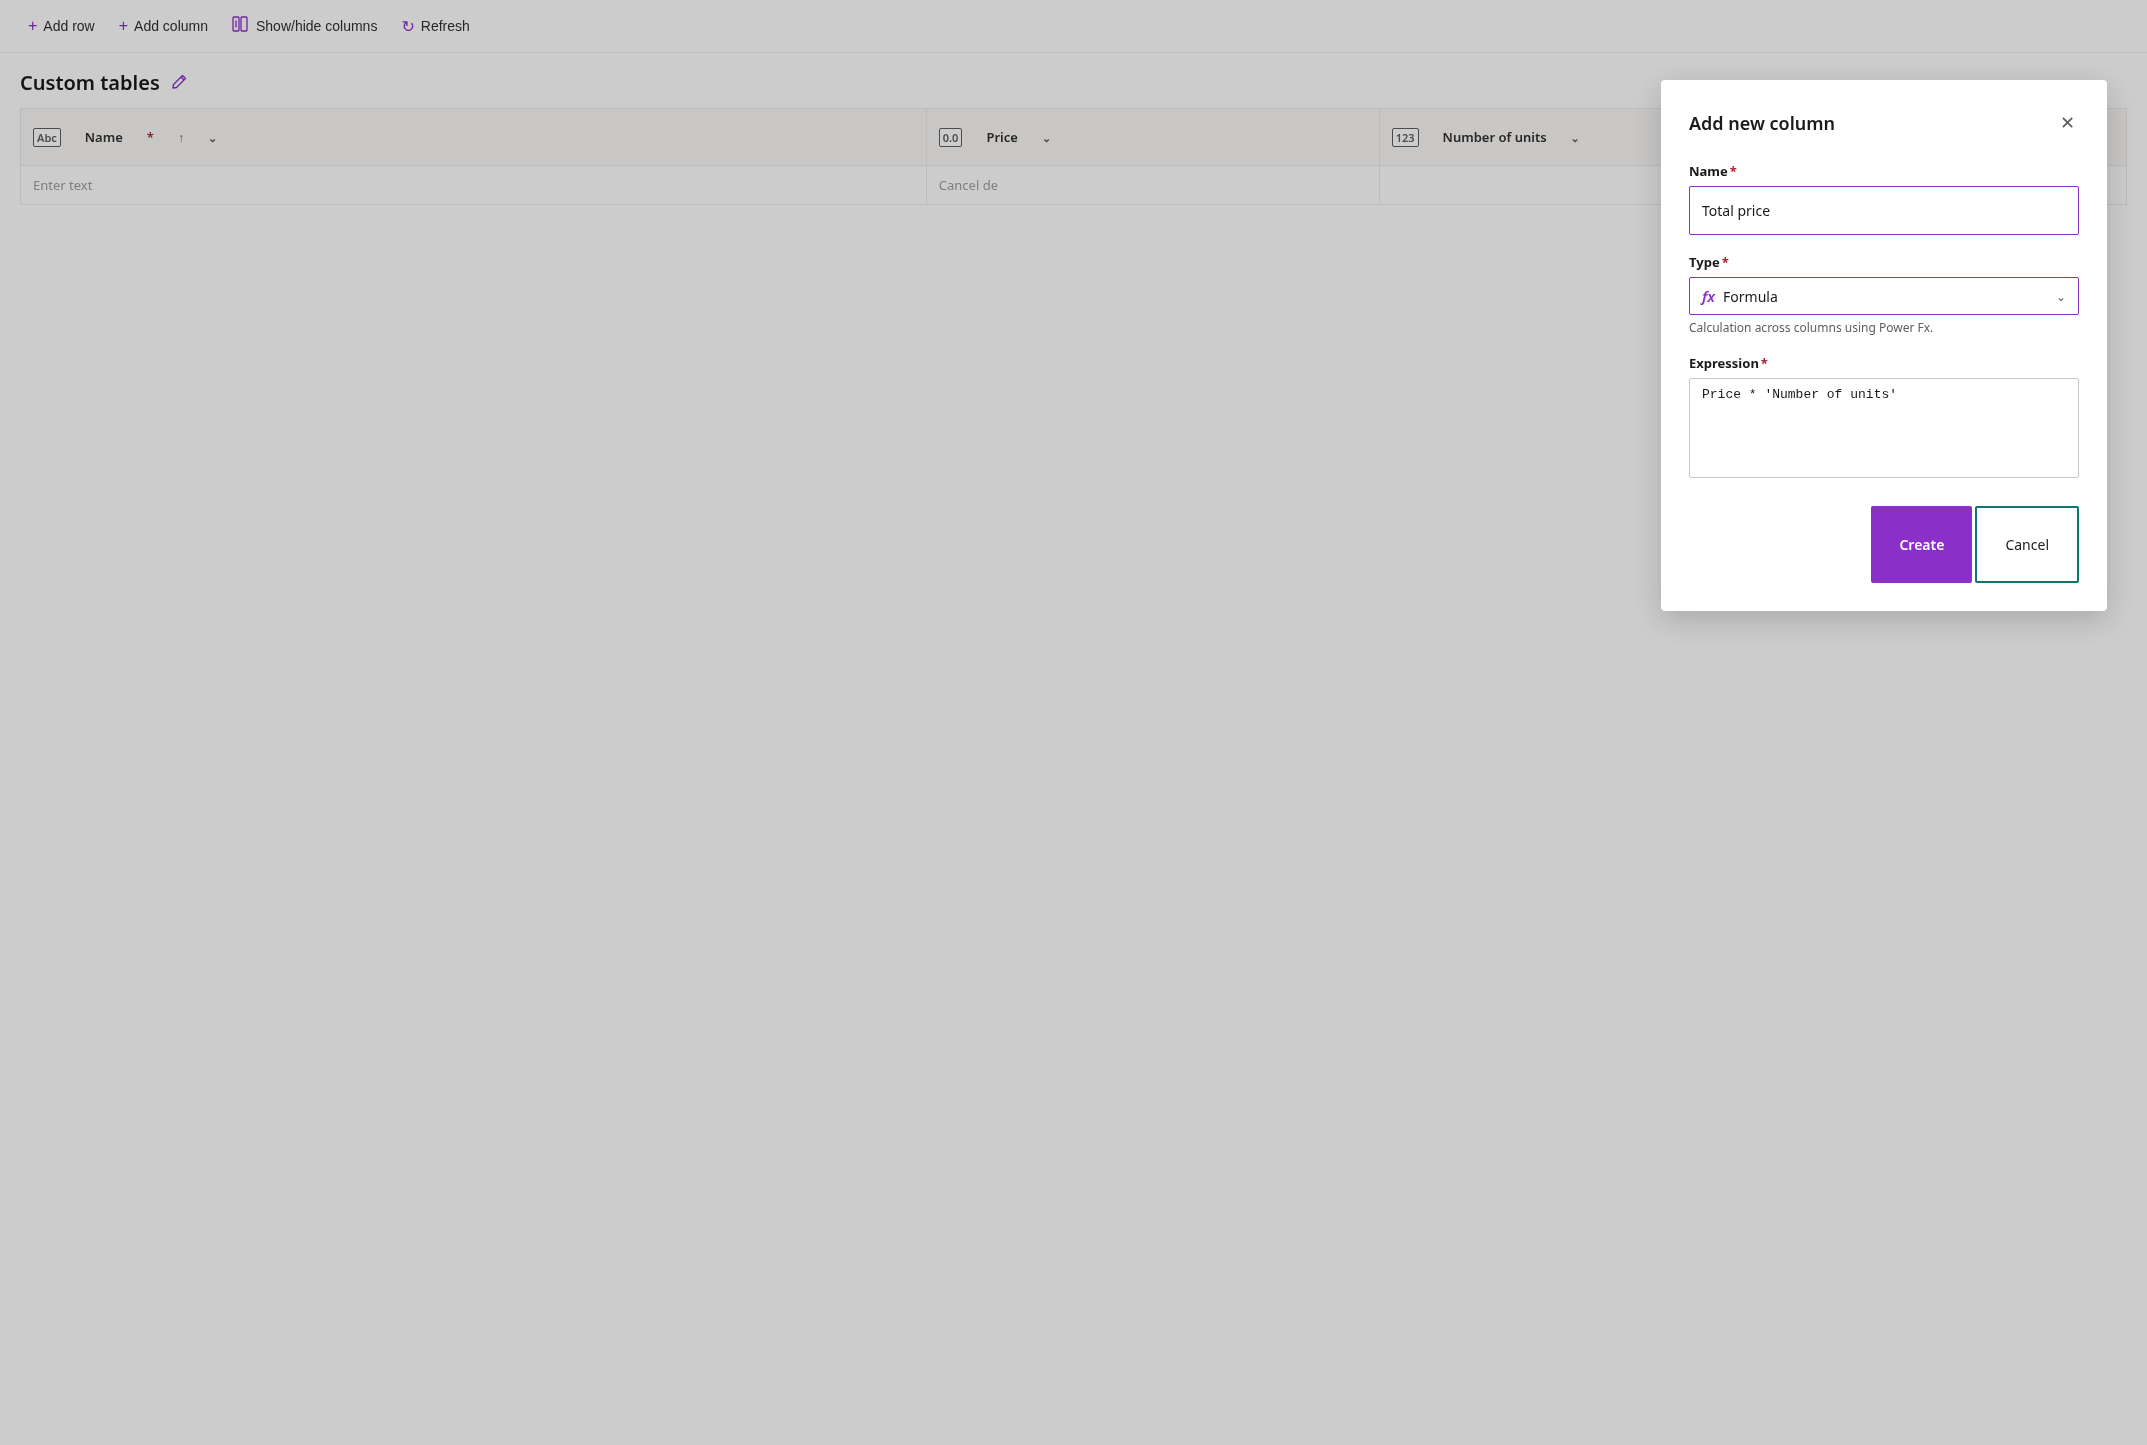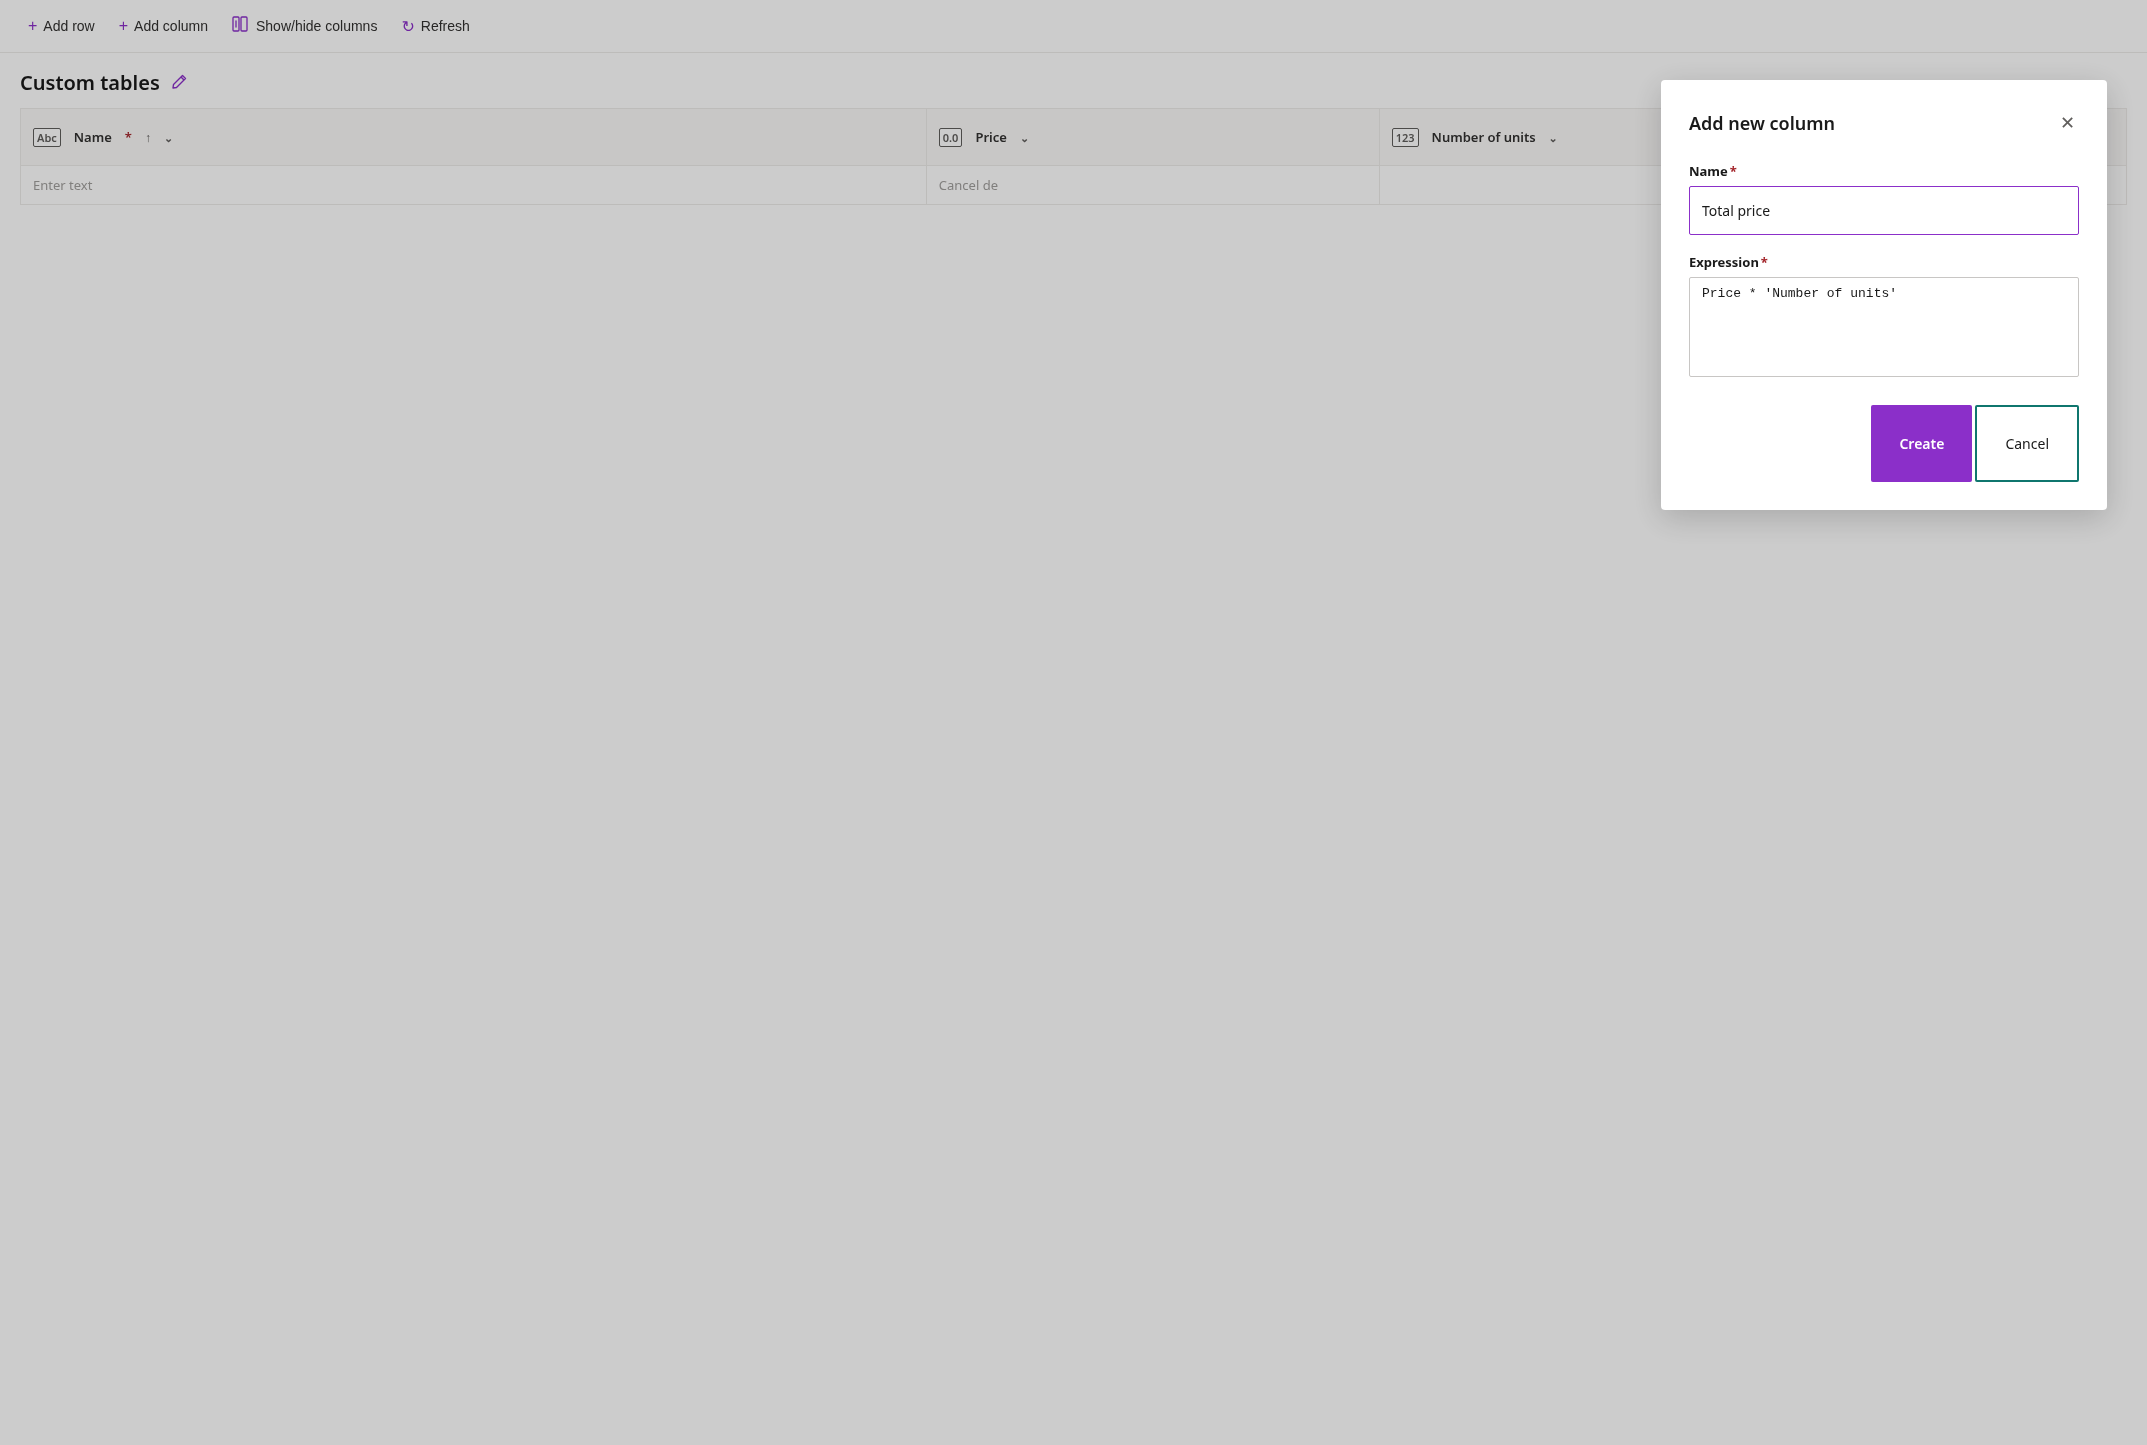--- a/index.html
+++ b/index.html
@@ -81,21 +81,21 @@
       color: #a19f9d;
     }
     .col-name { width: 40%; }
     .col-price { width: 20%; }
     .col-units { width: 25%; }
     .col-add { width: 8%; text-align: center; }
 
     .th-inner {
       display: flex;
       align-items: center;
-      gap: 13px;
+      gap: 24px;
     }
     .col-type-icon {
       font-size: 11px;
       color: #605e5c;
       border: 1px solid #605e5c;
       padding: 1px 3px;
       border-radius: 2px;
       font-weight: 600;
       background: #fff;
     }
@@ -361,20 +361,33 @@
       <button class="close-btn">✕</button>
     </div>
 
     <div class="form-group">
       <label class="form-label">
         <span>Name</span><span class="required-star-label">*</span>
       </label>
       <input class="form-input" type="text" value="Total price" style="">
     </div>
 
+    <div class="form-group">
+      <label class="form-label">
+        <span>Type</span><span class="required-star-label">*</span>
+      </label>
+      <div class="type-select-wrapper">
+        <div class="type-select-inner">
+          <span class="fx-icon"><em>fx</em></span>
+          <span>Formula</span>
+        </div>
+        <span class="chevron">⌄</span>
+      </div>
+      <p class="helper-text">Calculation across columns using Power Fx.</p>
+    </div>
 
     <div class="form-group">
       <label class="form-label">
         <span>Expression</span><span class="required-star-label">*</span>
       </label>
       <textarea class="expression-textarea" style="">Price * 'Number of units'</textarea>
     </div>
 
     <div class="modal-footer">
       <button class="btn-primary">Create</button>

